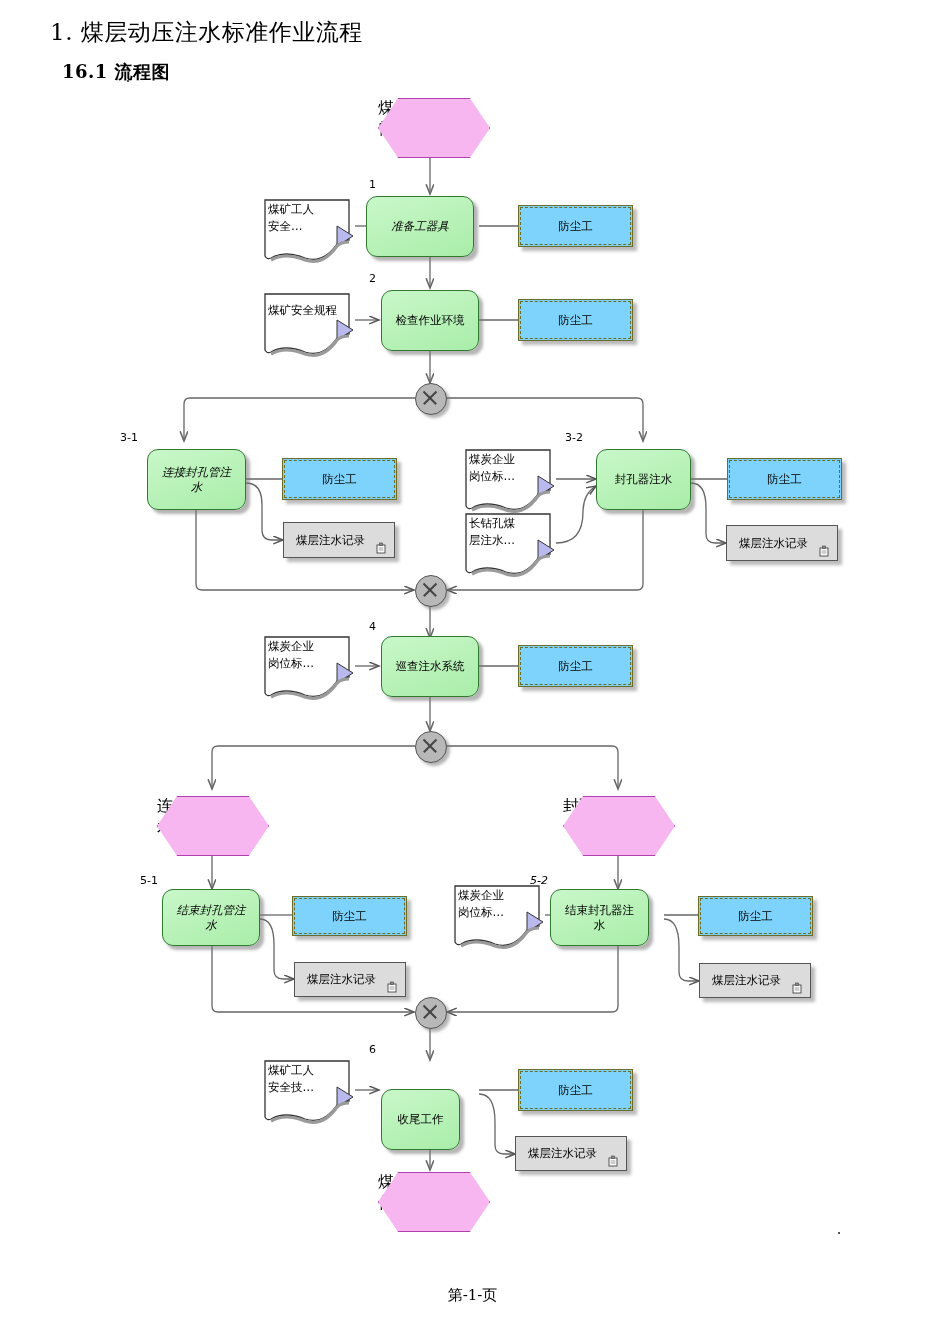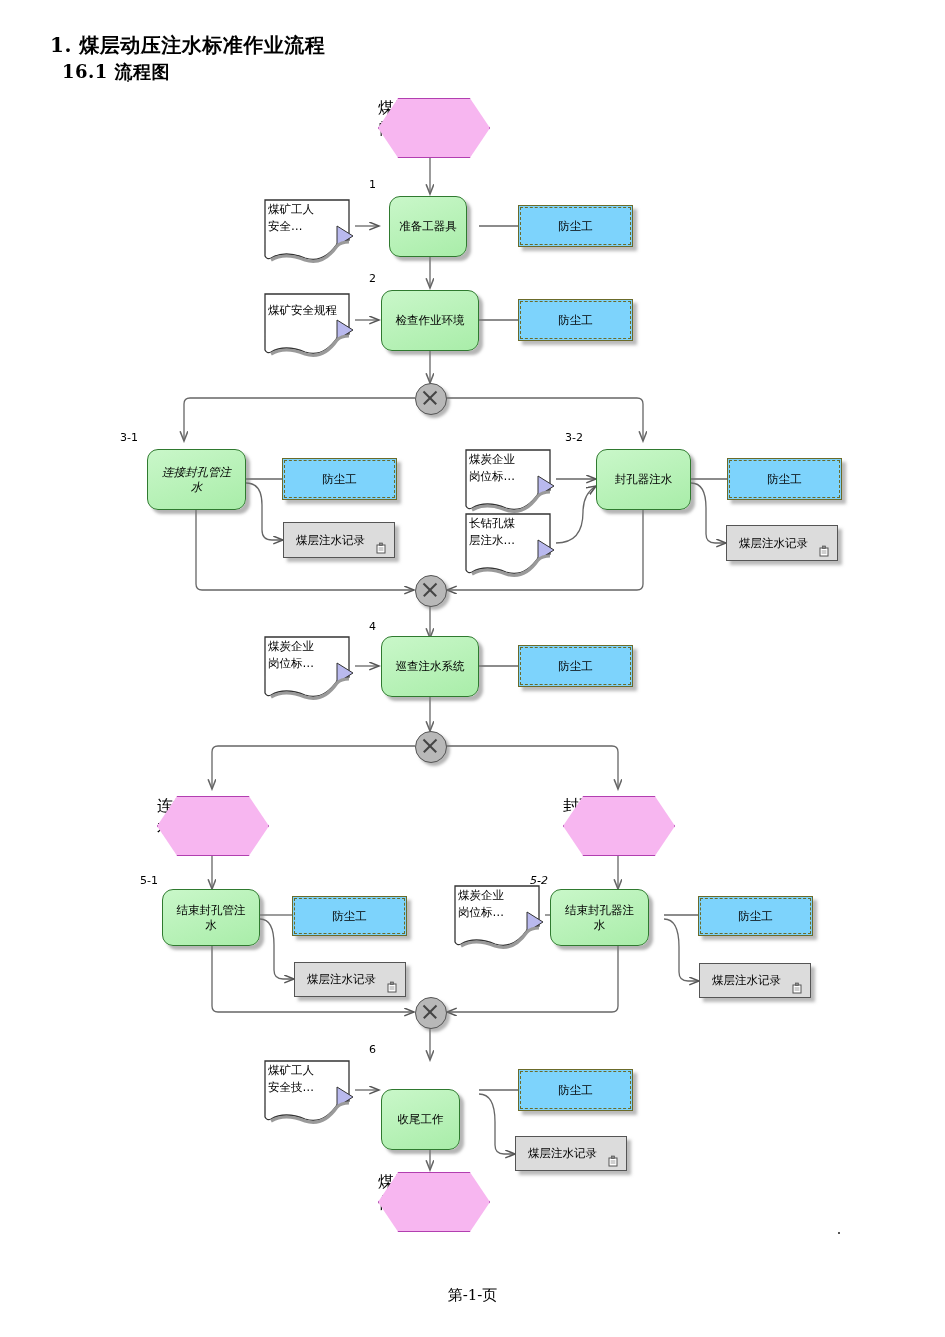--- a/index.html
+++ b/index.html
@@ -5,23 +5,23 @@
   html,body{margin:0;padding:0;background:#fff;}
   body{
     width:945px;height:1337px;position:relative;
     font-family:"DejaVu Sans","Liberation Sans",sans-serif;
     color:#000;overflow:hidden;
   }
   #stage{position:absolute;left:0;top:0;width:945px;height:1337px;}
 
   
   .doc-title{
-    position:absolute;left:50px;top:32px;
+    position:absolute;left:50px;top:17px;
     font-family:"DejaVu Serif","Liberation Serif",serif;
-    font-size:20px;font-weight:bold;letter-spacing:.5px;white-space:nowrap;
+    font-size:23px;font-weight:normal;letter-spacing:.5px;white-space:nowrap;
   }
   .doc-subtitle{
     position:absolute;left:62px;top:60px;
     font-family:"DejaVu Serif","Liberation Serif",serif;
     font-size:18px;font-weight:bold;letter-spacing:.5px;white-space:nowrap;
   }
   .footer{
     position:absolute;left:0;top:1286px;width:945px;text-align:center;
     font-family:"DejaVu Serif","Liberation Serif",serif;font-size:15px;
   }
@@ -203,21 +203,21 @@
   </svg>
 
   <div class="hexwrap" style="left:378px;top:98px;width:110px;height:58px;">
     <div class="hexshadow"></div>
     <div class="hex"></div>
     <div class="lbl">煤层动压注水
 需求开始</div>
   </div>
 
   <div class="steplbl" style="left:369px;top:178px;">1</div>
-  <div class="node proc" style="left:389px;top:196px;width:78px;height:61px;">
+  <div class="node proc" style="left:366px;top:196px;width:108px;height:61px;font-style:italic;">
     <div class="lbl">准备工器具</div>
   </div>
   <div class="docshape" style="left:261px;top:196px;width:94px;height:62px;">
     <svg width="104" height="72" viewBox="0 0 104 72">
       <path d="M4,4 L88,4 L88,46 L4,46 Z" fill="#ffffff" stroke="none"></path>
       <path d="M4,4 L88,4 L88,44 Q80,44 76,48 Q62,68 44,62 Q24,54 10,62 Q6,64 4,60 Z" fill="#ffffff" stroke="#333" stroke-width="1.3"></path>
       <path d="M76,30 L92,40 L76,50 Z" fill="#b9b9ee" stroke="#333" stroke-width="1"></path>
       <path d="M88,46 Q80,46 76,50 Q62,70 44,64 Q24,56 10,64" stroke="#9a9a9a" stroke-width="3.2" fill="none"></path>
     </svg>
     <div class="lbl" style="white-space:pre-line;">煤矿工人
@@ -339,21 +339,21 @@
   </div>
 
   <div class="hexwrap" style="left:563px;top:796px;width:110px;height:58px;">
     <div class="hexshadow"></div>
     <div class="hex"></div>
     <div class="lbl">封孔器注水</div>
   </div>
 
   <div class="steplbl" style="left:140px;top:874px;">5-1</div>
   <div class="node proc" style="left:162px;top:889px;width:98px;height:57px;">
-    <div class="lbl" style="white-space:pre-line;">结束封孔管注
+    <div class="lbl" style="white-space:pre-line;font-style:italic;">结束封孔管注
 水</div>
   </div>
   <div class="node role" style="left:292px;top:896px;width:115px;height:40px;">
     <div class="lbl">防尘工</div>
   </div>
   <div class="node record" style="left:294px;top:962px;width:112px;height:35px;">
     <div class="lbl">煤层注水记录</div>
     <svg class="rec-icon" viewBox="0 0 12 12">
       <rect x="1" y="3" width="8" height="8" fill="#fff" stroke="#555" stroke-width="1"></rect>
       <rect x="3.5" y="1" width="3" height="2.5" fill="#888" stroke="#555" stroke-width=".7"></rect>

